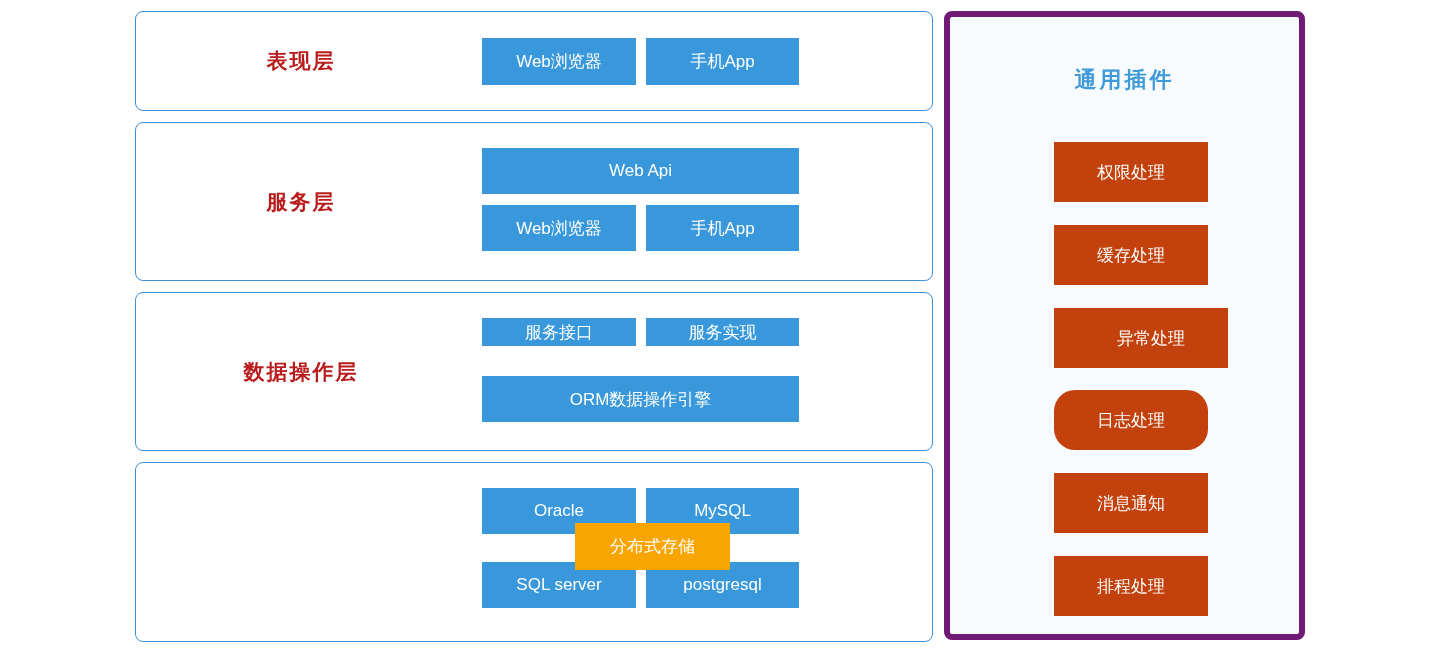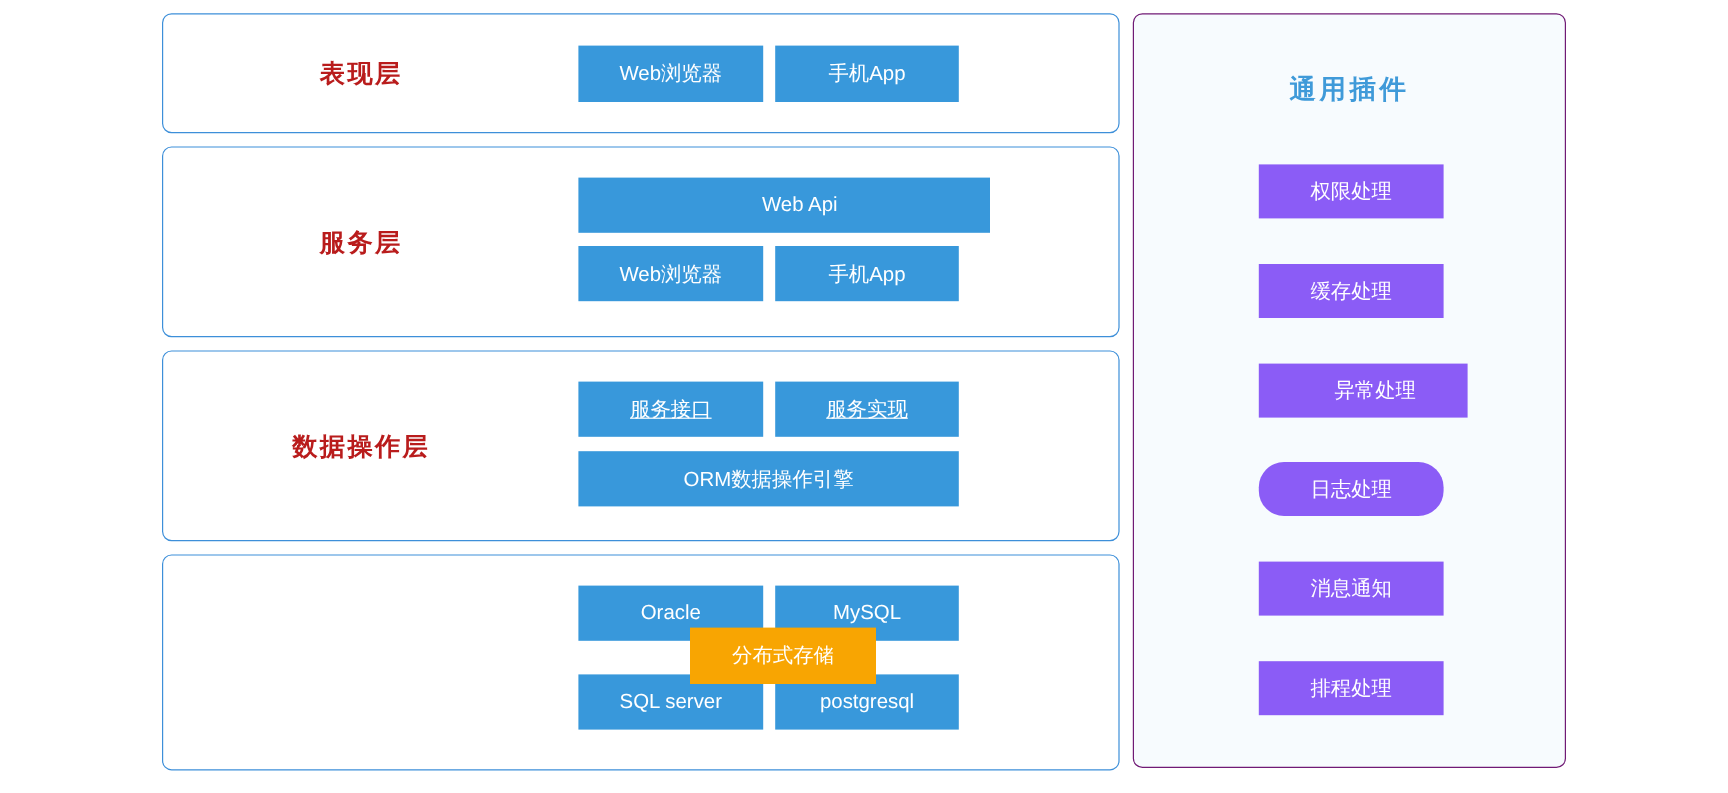--- a/index.html
+++ b/index.html
@@ -54,24 +54,24 @@
     text-align: left;
     white-space: nowrap;
   }
   
   .col-a { left: 346px; width: 154px; }
   .col-b { left: 510px; width: 153px; }
   .col-wide { left: 346px; width: 317px; }
 
   #layer-presentation .row1 { top: 26px; height: 47px; }
 
-  #layer-service .rowA { top: 25px; height: 46px; padding-left: 26px; }
+  #layer-service .rowA { top: 25px; height: 46px; }
   #layer-service .rowB { top: 82px; height: 46px; }
 
-  #layer-dataop .rowA { top: 25px; height: 46px; text-decoration: underline; }
+  #layer-dataop .rowA { top: 25px; height: 28px; }
   #layer-dataop .rowB { top: 83px; height: 46px; }
 
   #layer-storage .rowA { top: 25px; height: 46px; }
   #layer-storage .rowB { top: 99px; height: 46px; }
   #layer-storage .overlay {
     left: 423px;
     top: 60px;
     width: 155px;
     height: 47px;
     background: #f8a502;
@@ -80,41 +80,41 @@
   }
 
   
   .plugins-panel {
     position: absolute;
     left: 944px;
     top: 11px;
     width: 361px;
     height: 629px;
     background: #f7fbfe;
-    border: 1px solid #701a75;
+    border: 6px solid #701a75;
     border-radius: 8px;
     box-sizing: border-box;
   }
   .panel-title {
     position: absolute;
     top: 48px;
     left: 0;
     width: 100%;
     text-align: center;
     color: #3f9ad9;
     font-size: 22px;
     font-weight: bold;
     letter-spacing: 3px;
   }
   .plugin-node {
     position: absolute;
     left: 104px;
     width: 154px;
-    height: 45px;
-    background: #8b5cf6;
+    height: 60px;
+    background: #c2410c;
     color: #ffffff;
     font-size: 17px;
     display: flex;
     align-items: center;
     justify-content: center;
     white-space: nowrap;
   }
   .p0 { top: 125px; }
   .p1 { top: 208px; }
   .p2 { top: 291px; padding-left: 20px; }

